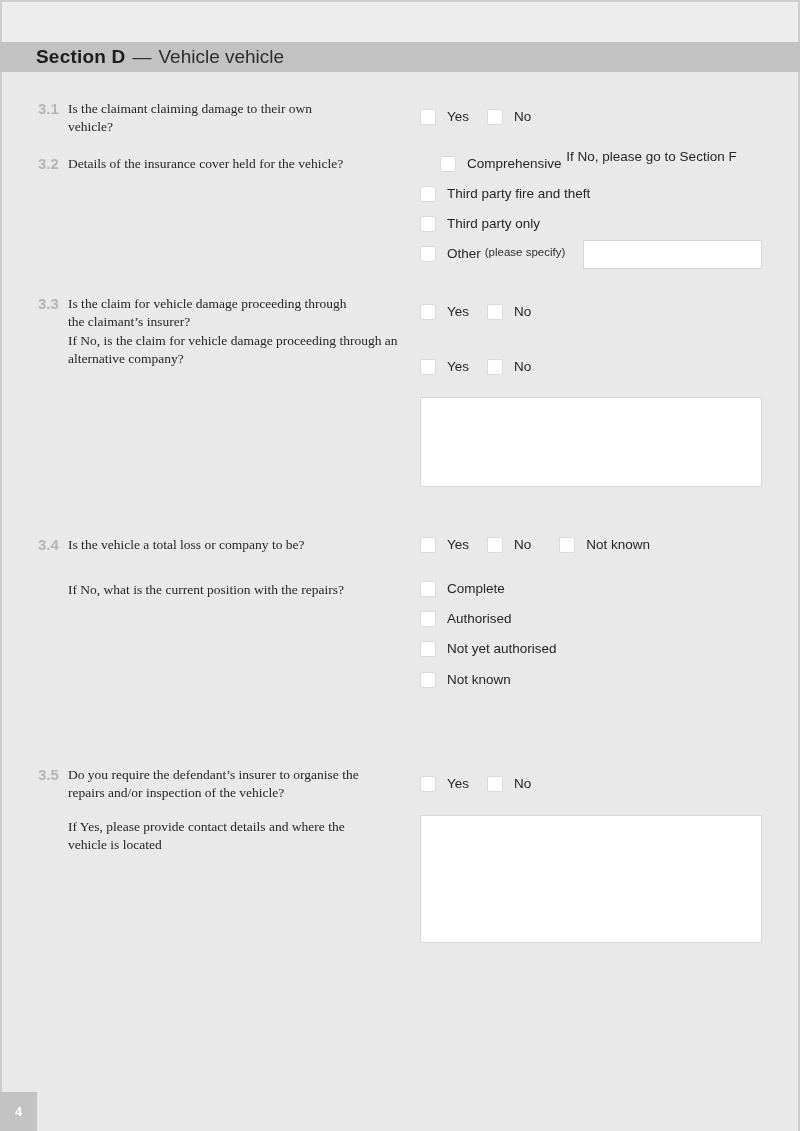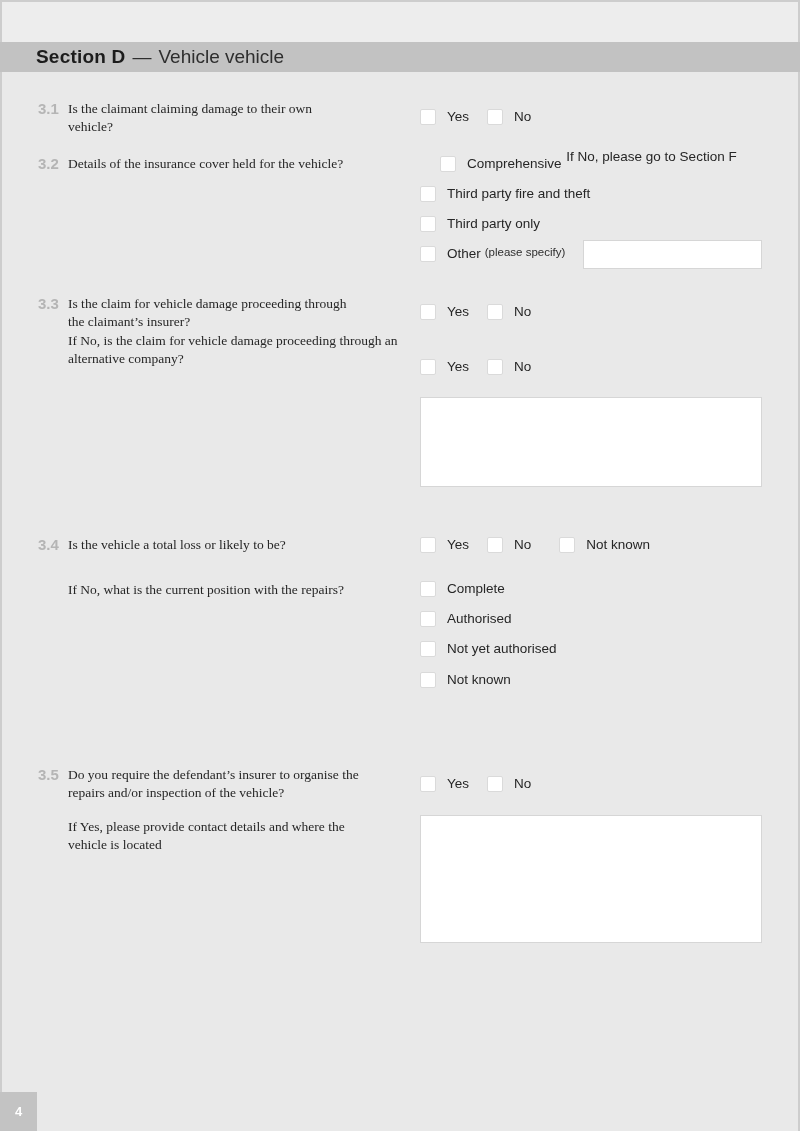--- a/index.html
+++ b/index.html
@@ -157,21 +157,21 @@
   <div class="row" style="left:420px; top:359px">
     <span class="cb"></span>
     <span class="lbl">Yes</span>
     <span class="cb ml18"></span>
     <span class="lbl">No</span>
   </div>
 
   <div class="box" style="left:420px; top:397px; width:342px; height:90px"></div>
 
   <div class="num" style="top:536px">3.4</div>
-  <div class="qt" style="top:536px; width:360px">Is the vehicle a total loss or likely to be?</div>
+  <div class="qt" style="top:536px; width:360px">Is the vehicle a total loss or company to be?</div>
   <div class="row" style="left:420px; top:537px">
     <span class="cb"></span>
     <span class="lbl">Yes</span>
     <span class="cb ml18"></span>
     <span class="lbl">No</span>
     <span class="cb ml28"></span>
     <span class="lbl">Not known</span>
   </div>
 
   <div class="qt" style="top:581px; width:380px">If No, what is the current position with the repairs?</div>

